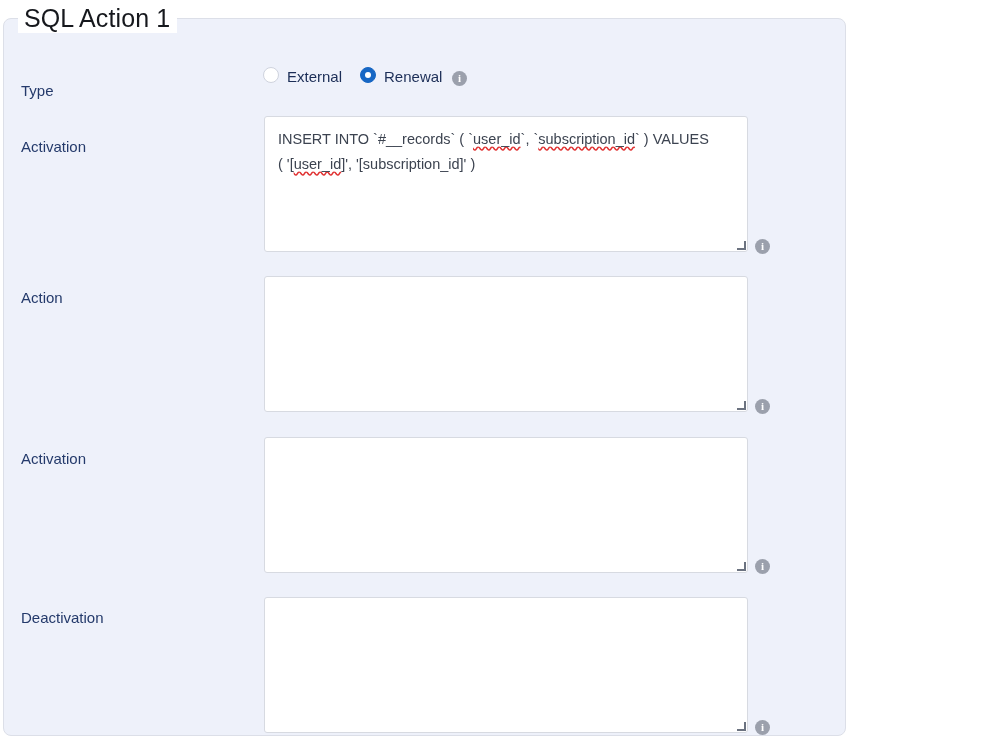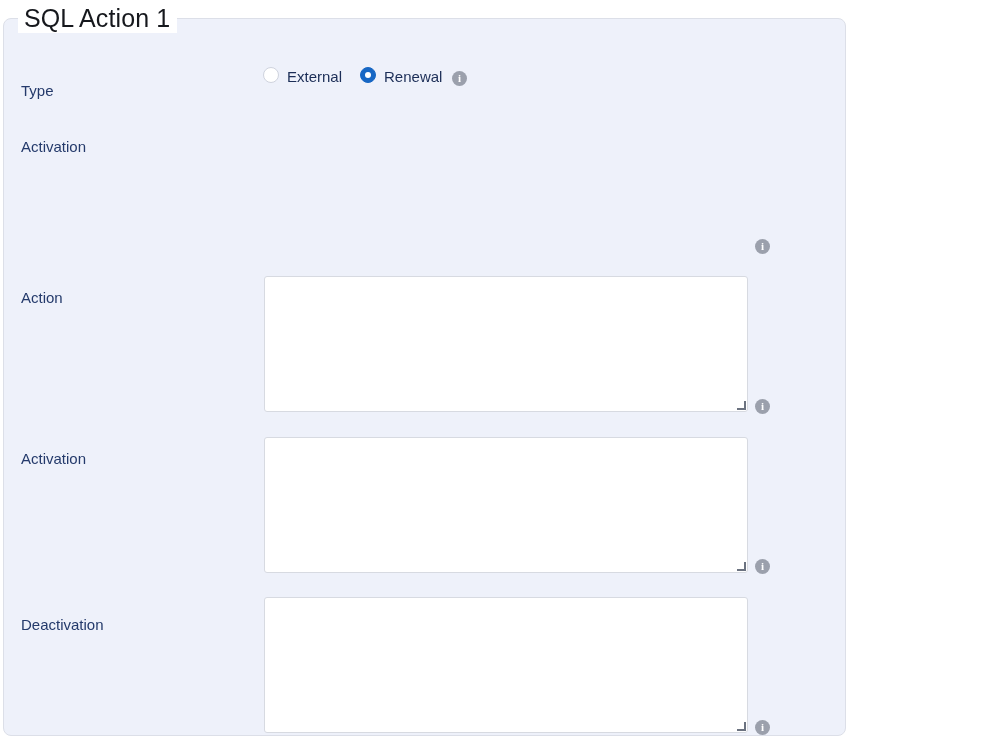--- a/index.html
+++ b/index.html
@@ -198,40 +198,43 @@
           <span class="radio-text">Renewal</span>
         </label>
       </div>
 
       <span class="info-icon info-inline">i</span>
     </div>
 
     <div class="row" style="top:106px;">
       <div class="field-label" style="top:12px;text-align:center;">Activation</div>
     </div>
+    <div class="ta-wrap" style="top:97px; height:136px;">
+      <div class="ta" contenteditable="false" spellcheck="false" style=""><span class="sql-line"><span>INSERT INTO `#__records` ( `</span><span class="sp">user_id</span><span>`, `</span><span class="sp">subscription_id</span><span>` ) VALUES</span></span><span class="sql-line"><span>( '[</span><span class="sp">user_id</span><span>]', '[subscription_id]' )</span></span></div>
+    </div>
     <span class="info-icon info-side" style="top:220px;">i</span>
 
     <div class="row" style="top:267px;">
       <div class="field-label" style="top:2px;">Action</div>
     </div>
     <div class="ta-wrap" style="top:257px; height:136px;">
       <div class="ta" contenteditable="false" spellcheck="false" style=""><span></span></div>
     </div>
     <span class="info-icon info-side" style="top:380px;">i</span>
 
     <div class="row" style="top:428px;">
       <div class="field-label" style="top:2px;">Activation</div>
     </div>
     <div class="ta-wrap" style="top:418px; height:136px;">
       <div class="ta" contenteditable="false" spellcheck="false" style=""><span></span></div>
     </div>
     <span class="info-icon info-side" style="top:540px;">i</span>
 
     <div class="row" style="top:588px;">
-      <div class="field-label" style="top:8px;text-align:right;">Deactivation</div>
+      <div class="field-label" style="top:1px;text-align:right;">Deactivation</div>
     </div>
     <div class="ta-wrap" style="top:578px; height:136px;">
       <div class="ta" contenteditable="false" spellcheck="false" style=""><span></span></div>
     </div>
     <span class="info-icon info-side" style="top:701px;">i</span>
 
   </div>
 </div>
 
 </body></html>

